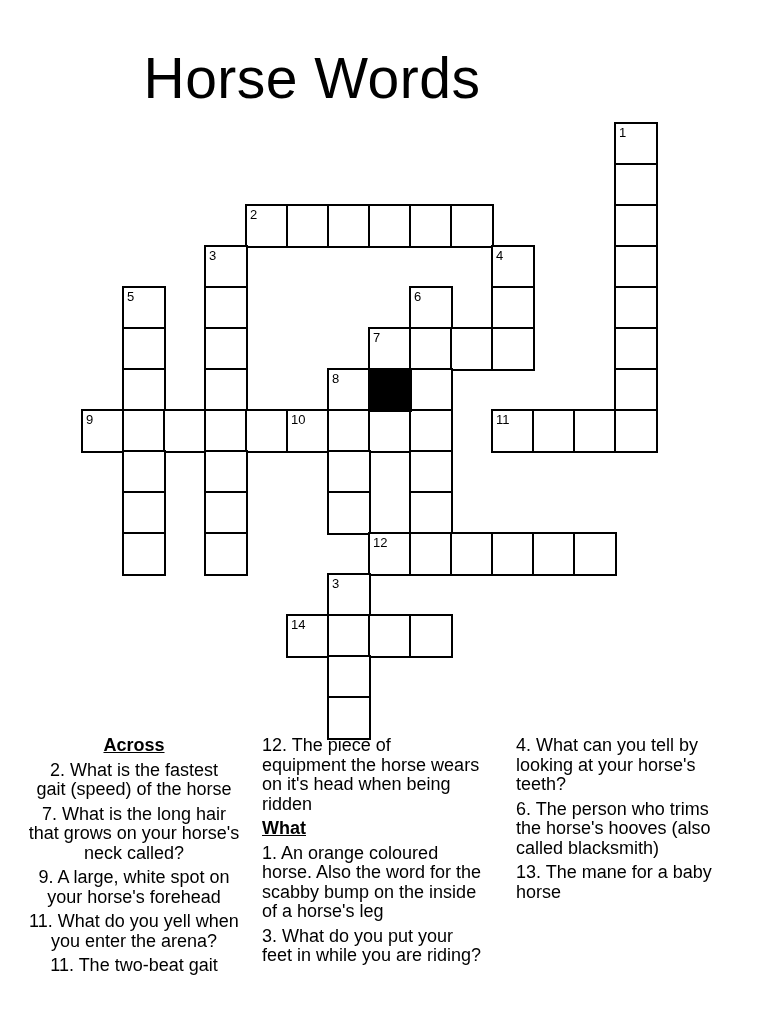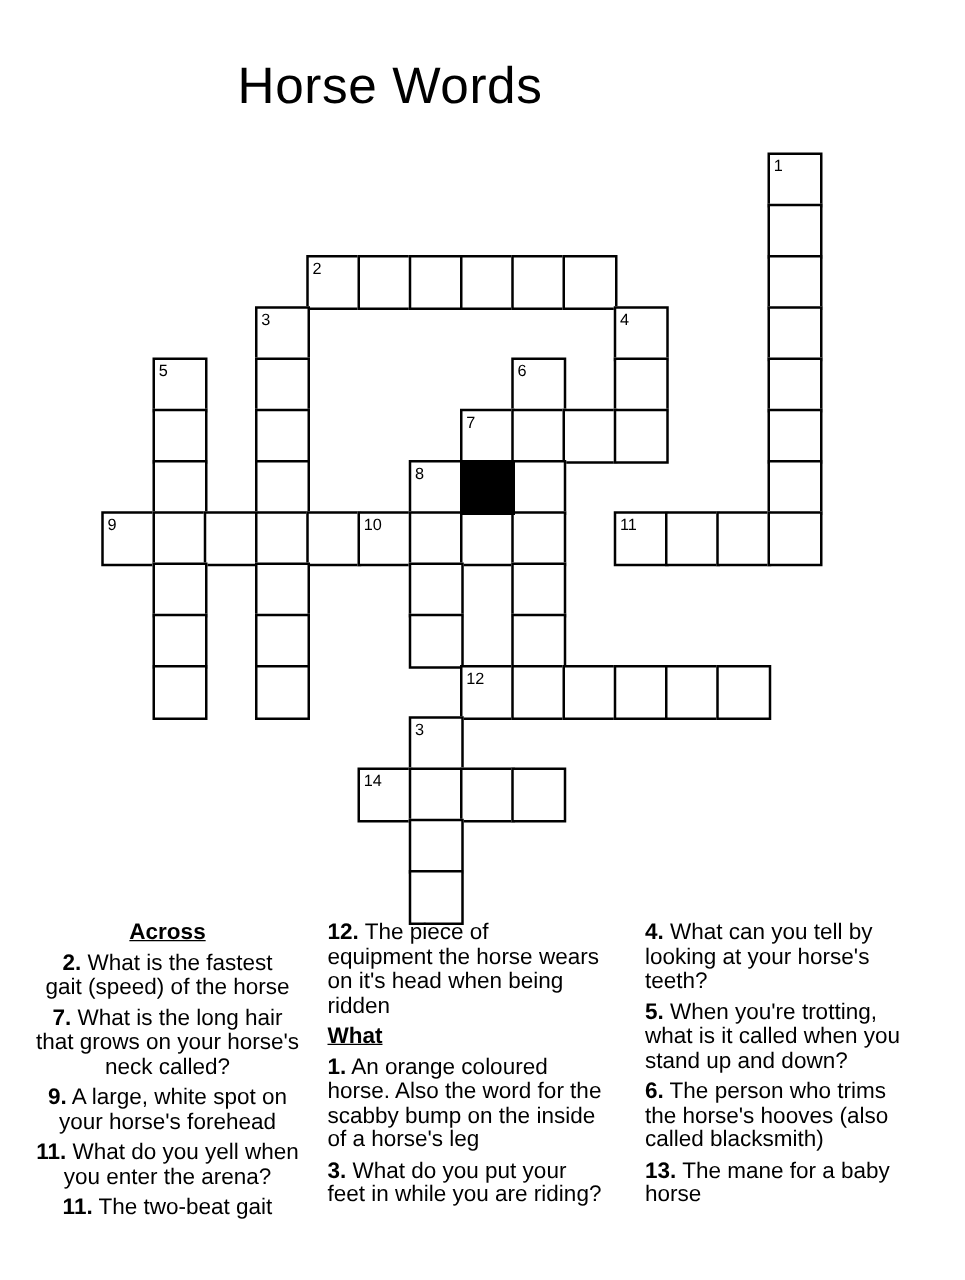--- a/index.html
+++ b/index.html
@@ -10,21 +10,21 @@
     color: #000000;
     overflow: hidden;
     position: relative;
   }
   #page { position: absolute; inset: 0; width: 772px; height: 1024px; background:#fff; }
 
   #title {
     position: absolute;
     top: 45px; left: 0; width: 624px;
     text-align: center;
-    font-size: 41px;
+    font-size: 57px;
     font-weight: 500;
     letter-spacing: 0.5px;
     color: #000;
   }
 
   #grid { position: absolute; inset: 0; }
 
   .cell {
     position: absolute;
     width: 43.5px; height: 43.5px;
@@ -54,21 +54,21 @@
     font-weight: bold;
     text-decoration: underline;
     margin-bottom: 5px;
   }
   .clue {
     font-size: 18px;
     line-height: 19.5px;
     margin-bottom: 5px;
     white-space: pre-line;
   }
-  .clue .cnum { font-weight: bold; white-space: normal; }
+  .clue .cnum { font-weight: normal; white-space: normal; }
 </style>
 </head>
 <body>
 
 <div id="page">
   <div id="title">Horse Words</div>
   <div id="grid">
       <div class="cell" style="left: 614px; top: 122px;">
         <span class="cnum-in">1</span>
       </div>
@@ -188,23 +188,20 @@
 horse. Also the word for the
 scabby bump on the inside
 of a horse's leg</div>
         <div class="clue"><span class="cnum">3.</span> What do you put your
 feet in while you are riding?</div>
       </div>
     <div class="clue-col" id="clue-col-3">
         <div class="clue"><span class="cnum">4.</span> What can you tell by
 looking at your horse's
 teeth?</div>
-        <div class="clue"><span class="cnum">5.</span> When you're trotting,
-what is it called when you
-stand up and down?</div>
         <div class="clue"><span class="cnum">6.</span> The person who trims
 the horse's hooves (also
 called blacksmith)</div>
         <div class="clue"><span class="cnum">13.</span> The mane for a baby
 horse</div>
       </div>
   </div>
 </div>
 
 </body></html>

